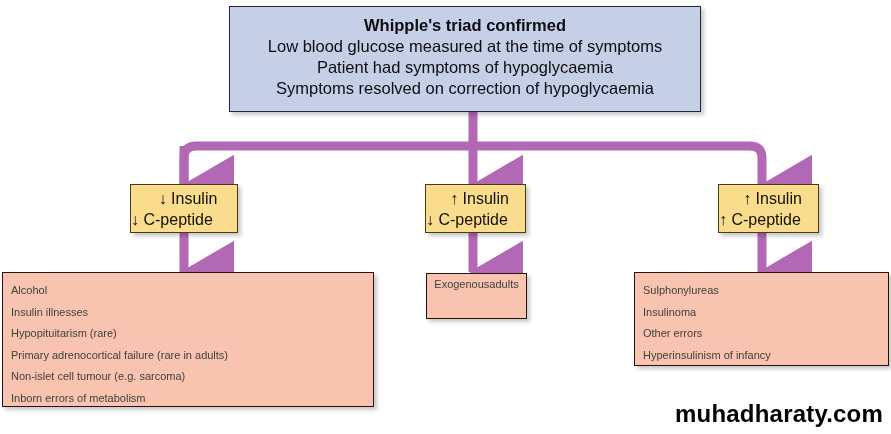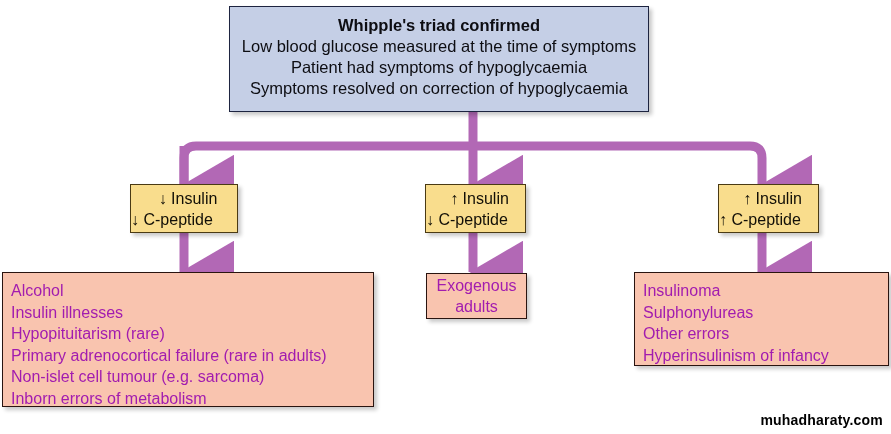--- a/index.html
+++ b/index.html
@@ -65,43 +65,43 @@
   .box-decision .line.ctr {
     text-align: center;
     padding-left: 8px;
   }
 
   .box-outcome {
     background: #f9c4af;
     border: 1.5px solid #2a1410;
   }
   .box-outcome .line {
-    font-size: 16px;
-    color: #a21caf;
+    font-size: 11px;
+    color: #404040;
     line-height: 21.5px;
     white-space: nowrap;
   }
   .box-outcome.pad {
     padding: 7px 0 0 8px;
   }
   .box-outcome.center {
     display: flex;
-    flex-direction: column;
+    flex-direction: row;
     justify-content: center;
   }
   .box-outcome.center .line {
     text-align: center;
   }
 
   
   #watermark {
     position: absolute;
     right: 8px;
     bottom: 6px;
-    font-size: 14px;
+    font-size: 24px;
     font-weight: bold;
     color: #000000;
     letter-spacing: 0.2px;
     white-space: nowrap;
   }
 </style>
 </head>
 <body>
 
 <div id="canvas">
@@ -118,21 +118,21 @@
     <path d="M 184 186 L 184 158 Q 184 146 196 146 L 750 146 Q 762 146 762 158 L 762 186" fill="none" stroke="#b268b5" stroke-width="9" stroke-linecap="butt" marker-end="url(#arrowhead)"></path>
     <path d="M 184 146 L 184 186" fill="none" stroke="#b268b5" stroke-width="9" marker-end="url(#arrowhead)"></path>
 
     <line x1="473" y1="146" x2="473" y2="186" stroke="#b268b5" stroke-width="9" marker-end="url(#arrowhead)"></line>
 
     <line x1="184" y1="233" x2="184" y2="272" stroke="#b268b5" stroke-width="9" marker-end="url(#arrowhead)"></line>
     <line x1="473" y1="233" x2="473" y2="272" stroke="#b268b5" stroke-width="9" marker-end="url(#arrowhead)"></line>
     <line x1="762" y1="233" x2="762" y2="272" stroke="#b268b5" stroke-width="9" marker-end="url(#arrowhead)"></line>
   </svg>
 
-  <div class="box box-header" style="left:229px; top:6px; width:420px; height:106px;">
+  <div class="box box-header" style="left:229px; top:6px; width:472px; height:106px;">
     <div class="line bold">Whipple's triad confirmed</div>
     <div class="line">Low blood glucose measured at the time of symptoms</div>
     <div class="line">Patient had symptoms of hypoglycaemia</div>
     <div class="line">Symptoms resolved on correction of hypoglycaemia</div>
   </div>
 
   <div class="box box-decision" style="left:130px; top:184px; width:108px; height:49px;">
     <div class="line ctr">↓ Insulin</div>
     <div class="line">↓ C-peptide</div>
   </div>
@@ -155,21 +155,21 @@
     <div class="line">Non-islet cell tumour (e.g. sarcoma)</div>
     <div class="line">Inborn errors of metabolism</div>
   </div>
 
   <div class="box box-outcome center" style="left:426px; top:273px; width:101px; height:46px;">
     <div class="line">Exogenous</div>
     <div class="line">adults</div>
   </div>
 
   <div class="box box-outcome pad" style="left:634px; top:272px; width:255px; height:94px;">
+    <div class="line">Sulphonylureas</div>
     <div class="line">Insulinoma</div>
-    <div class="line">Sulphonylureas</div>
     <div class="line">Other errors</div>
     <div class="line">Hyperinsulinism of infancy</div>
   </div>
 
   <div id="watermark">muhadharaty.com</div>
 
 </div>
 
 </body></html>

